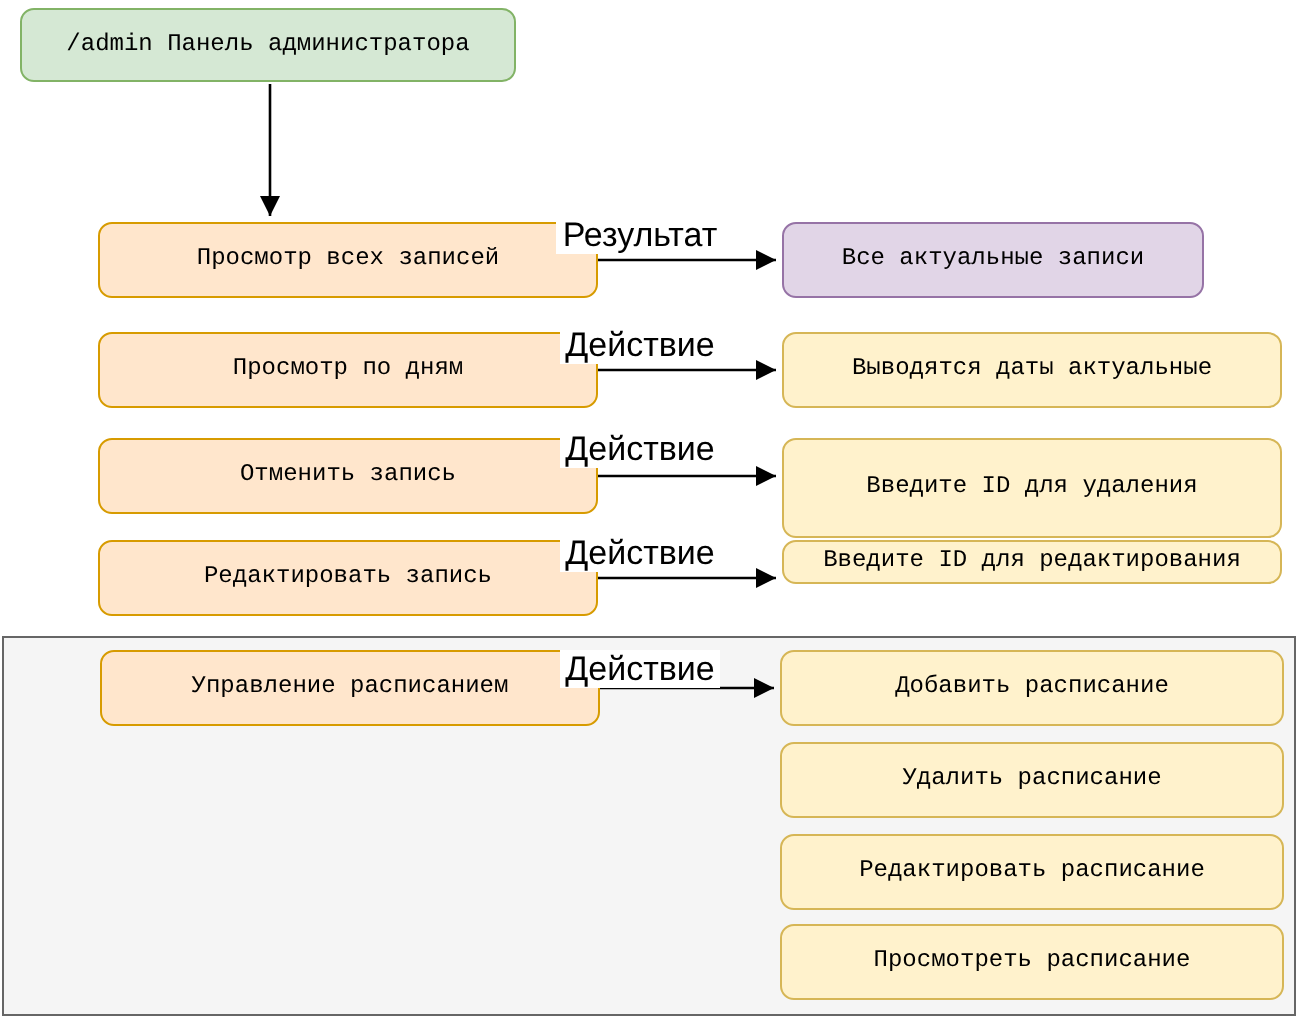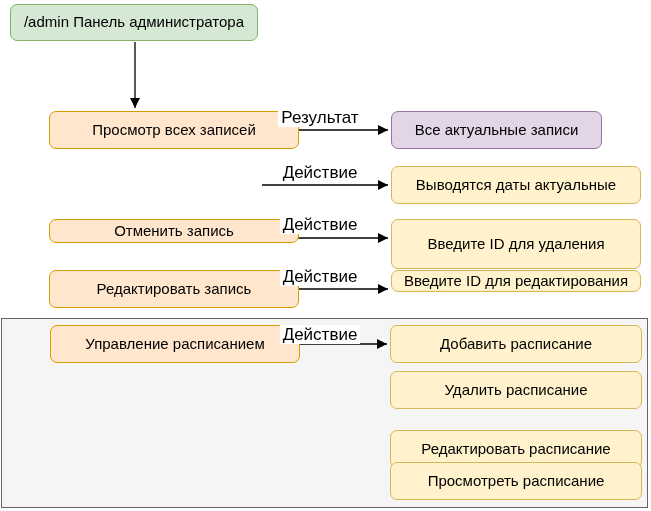--- a/index.html
+++ b/index.html
@@ -31,24 +31,25 @@
   }
   .node {
     position: absolute;
     box-sizing: border-box;
     border-radius: 7px;
     border: 1px solid;
     display: flex;
     align-items: center;
     justify-content: center;
     text-align: center;
-    font-size: 15px;
+    font-size: 12px;
     line-height: 1.1;
     padding: 2px 4px;
     white-space: nowrap;
+    font-family: Liberation Mono, monospace;
   }
   .node.green  { background: var(--c-green_fill,  #d5e8d4); border-color: var(--c-green_stroke,  #82b366); }
   .node.orange { background: var(--c-orange_fill, #ffe6cc); border-color: var(--c-orange_stroke, #d79b00); margin-left: 39px; }
   .node.yellow { background: var(--c-yellow_fill, #fff2cc); border-color: var(--c-yellow_stroke, #d6b656); }
   .node.purple { background: var(--c-purple_fill, #e1d5e7); border-color: var(--c-purple_stroke, #9673a6); }
   .group-box {
     position: absolute;
     box-sizing: border-box;
     background: var(--c-group_fill, #f5f5f5);
     border: 1px solid var(--c-group_stroke, #666666);
@@ -88,39 +89,40 @@
   </svg>
 
   <div class="node green" style="left:10px; top:4px; width:248px; height:37px;">/admin Панель администратора</div>
 
   <div class="node orange" style="left:10px; top:111px; width:250px; height:38px;">Просмотр всех записей</div>
   <div class="edge-label" style="left:270px; top:110px;">
     <span>Результат</span>
   </div>
   <div class="node purple" style="left:391px; top:111px; width:211px; height:38px;">Все актуальные записи</div>
 
+  <div class="node orange" style="left:10px; top:166px; width:250px; height:38px;">Просмотр по дням</div>
   <div class="edge-label" style="left:270px; top:165px;">
     <span>Действие</span>
   </div>
   <div class="node yellow" style="left:391px; top:166px; width:250px; height:38px;">Выводятся даты актуальные</div>
 
-  <div class="node orange" style="left:10px; top:219px; width:250px; height:24px;">Отменить запись</div>
+  <div class="node orange" style="left:10px; top:219px; width:250px; height:38px;">Отменить запись</div>
   <div class="edge-label" style="left:270px; top:217px;">
     <span>Действие</span>
   </div>
   <div class="node yellow" style="left:391px; top:219px; width:250px; height:50px;">Введите ID для удаления</div>
 
   <div class="node orange" style="left:10px; top:270px; width:250px; height:38px;">Редактировать запись</div>
   <div class="edge-label" style="left:270px; top:269px;">
     <span>Действие</span>
   </div>
   <div class="node yellow" style="left:391px; top:270px; width:250px; height:22px;">Введите ID для редактирования</div>
 
   <div class="node orange" style="left:11px; top:325px; width:250px; height:38px;">Управление расписанием</div>
   <div class="edge-label" style="left:270px; top:327px;">
     <span>Действие</span>
   </div>
   <div class="node yellow" style="left:390px; top:371px; width:252px; height:38px;">Удалить расписание</div>
   <div class="node yellow" style="left:390px; top:325px; width:252px; height:38px;">Добавить расписание</div>
-  <div class="node yellow" style="left:390px; top:430px; width:252px; height:38px;">Редактировать расписание</div>
+  <div class="node yellow" style="left:390px; top:417px; width:252px; height:38px;">Редактировать расписание</div>
   <div class="node yellow" style="left:390px; top:462px; width:252px; height:38px;">Просмотреть расписание</div>
 
 </div>
 
 </body></html>

